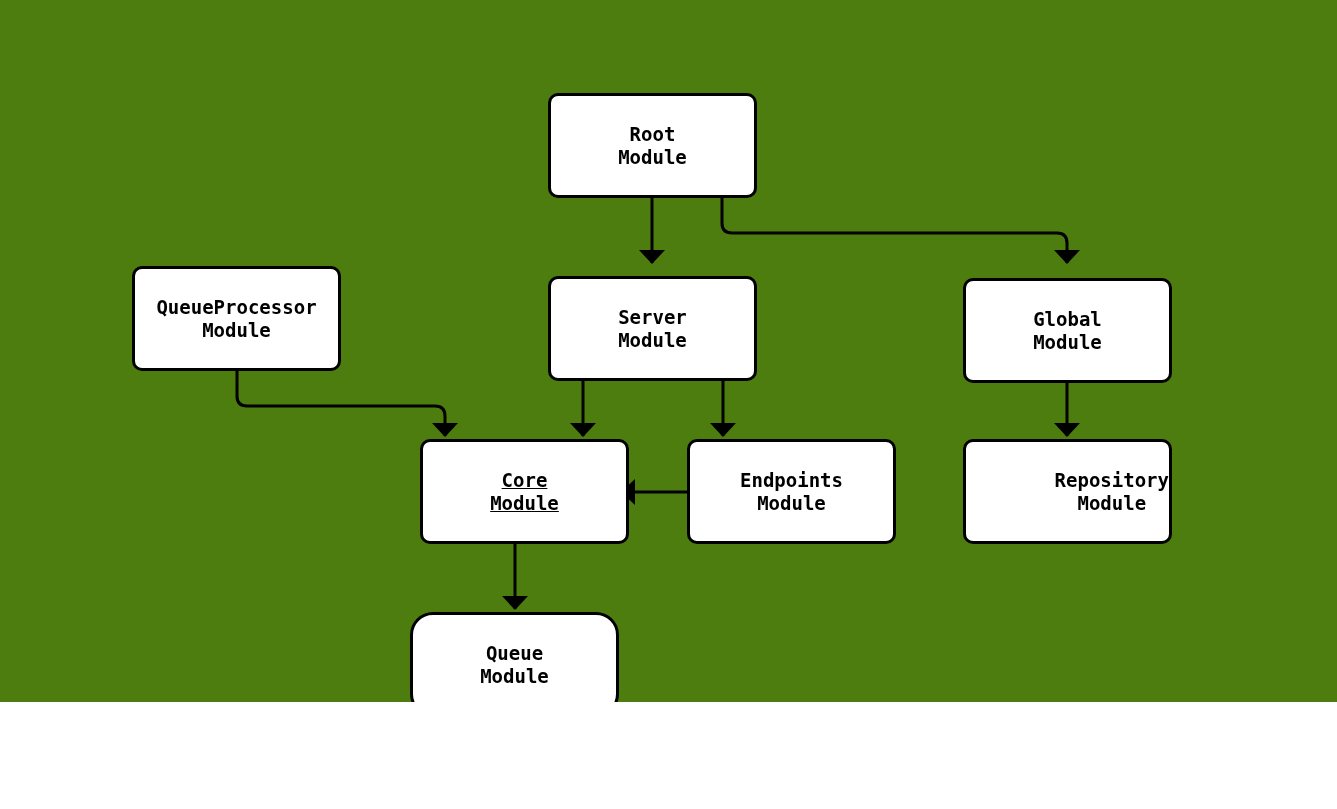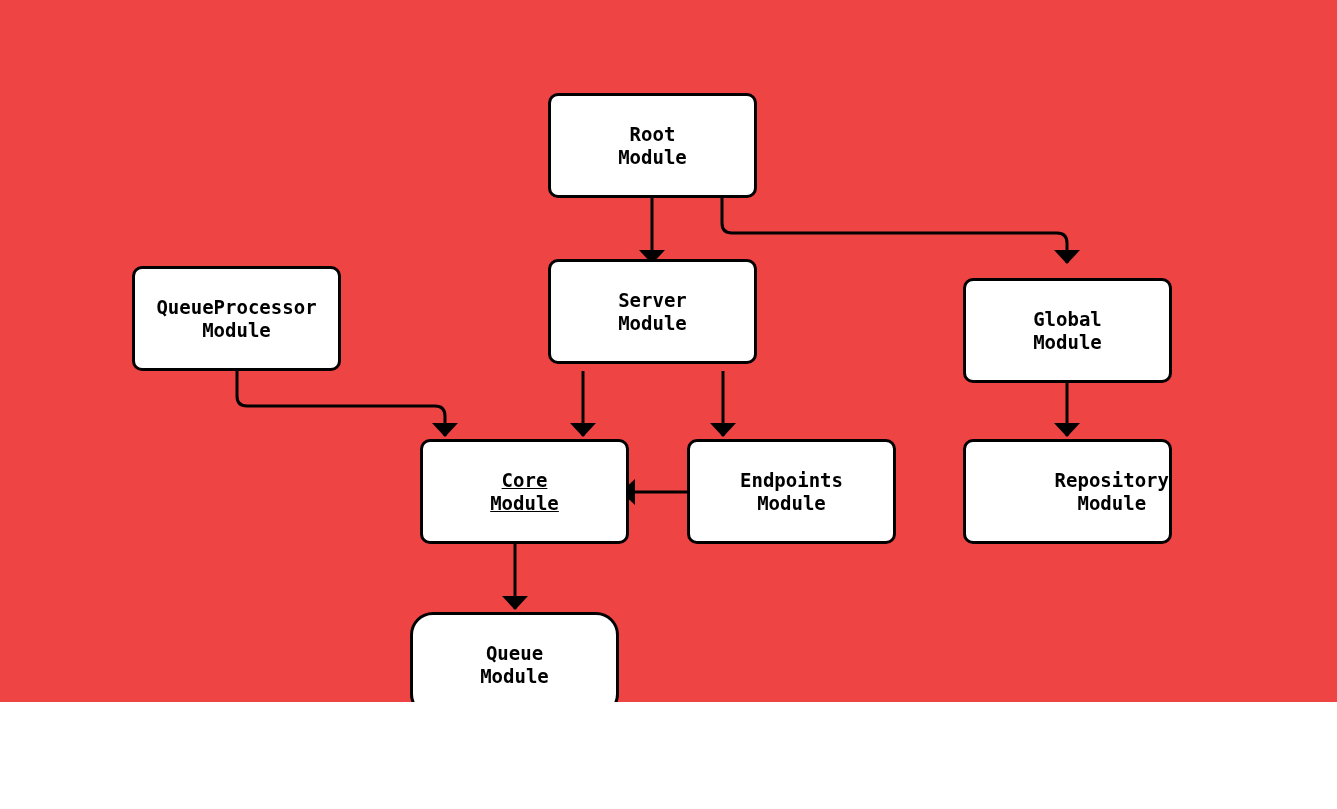--- a/index.html
+++ b/index.html
@@ -4,21 +4,21 @@
 <style>
   html, body {
     margin: 0;
     padding: 0;
     background: #ffffff;
   }
   .canvas {
     position: relative;
     width: 1337px;
     height: 702px;
-    background: #ef4444;
+    background: #4d7c0f;
     font-family: "DejaVu Sans Mono", "Liberation Mono", monospace;
     overflow: hidden;
   }
   .edges-layer {
     position: absolute;
     left: 0;
     top: 0;
     width: 1337px;
     height: 809px;
   }
@@ -42,21 +42,21 @@
   }
   .node-label {
     font-size: 19px;
     line-height: 23px;
     font-weight: bold;
     color: #000000;
     white-space: pre-line;
   }
   .node-root          { left: 548px;  top: 93px;  }
   .node-queueprocessor{ left: 132px;  top: 266px; }
-  .node-server        { left: 548px;  top: 259px; }
+  .node-server        { left: 548px;  top: 276px; }
   .node-global        { left: 963px;  top: 278px; }
   .node-core          { left: 420px;  top: 439px; text-decoration: underline; }
   .node-endpoints     { left: 687px;  top: 439px; }
   .node-repository    { left: 963px;  top: 439px; justify-content: flex-end; }
   .node-queue         { left: 410px;  top: 612px; border-radius: 23px; }
 </style>
 </head>
 <body>
 
 <div class="canvas">

